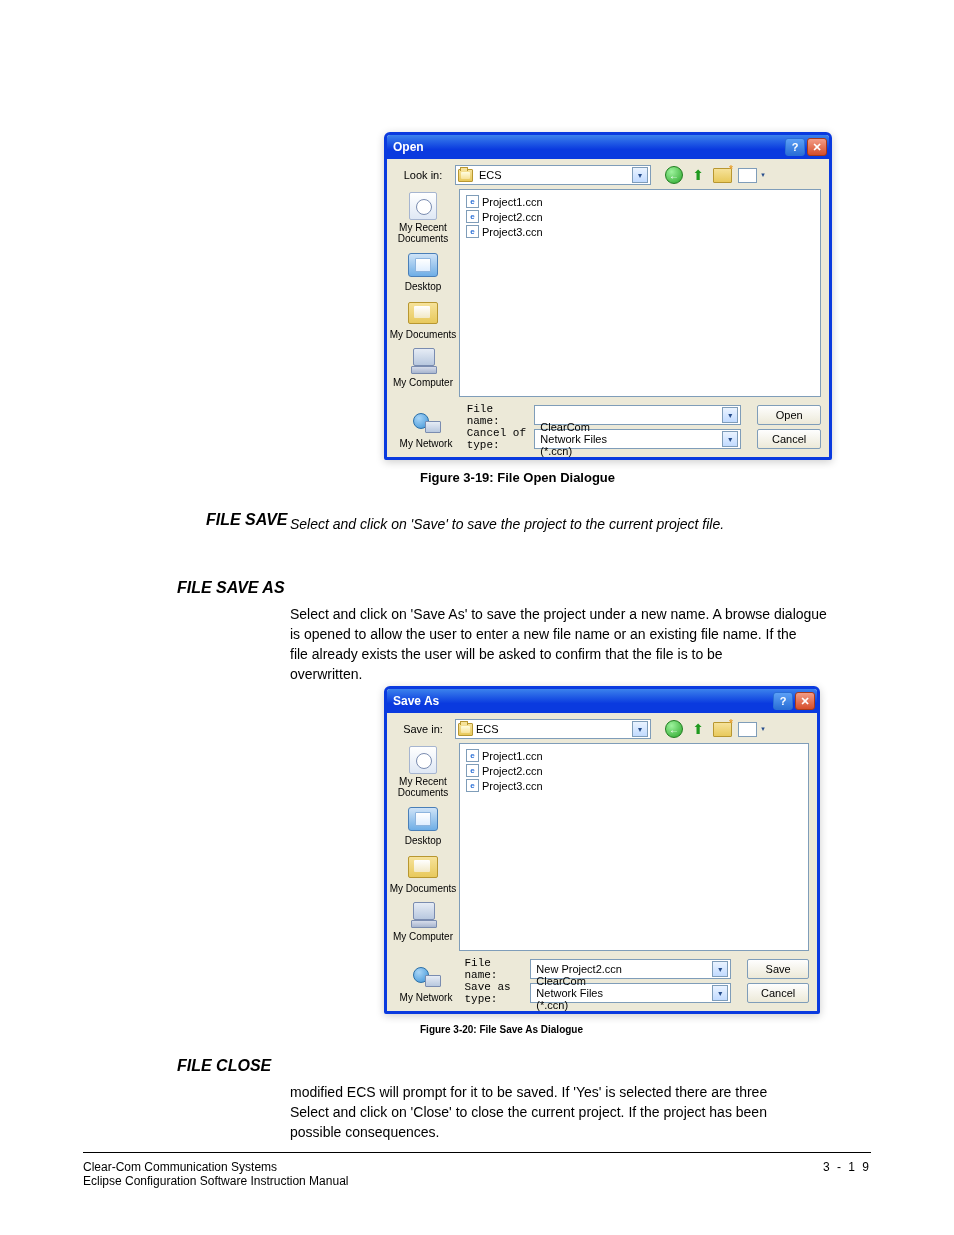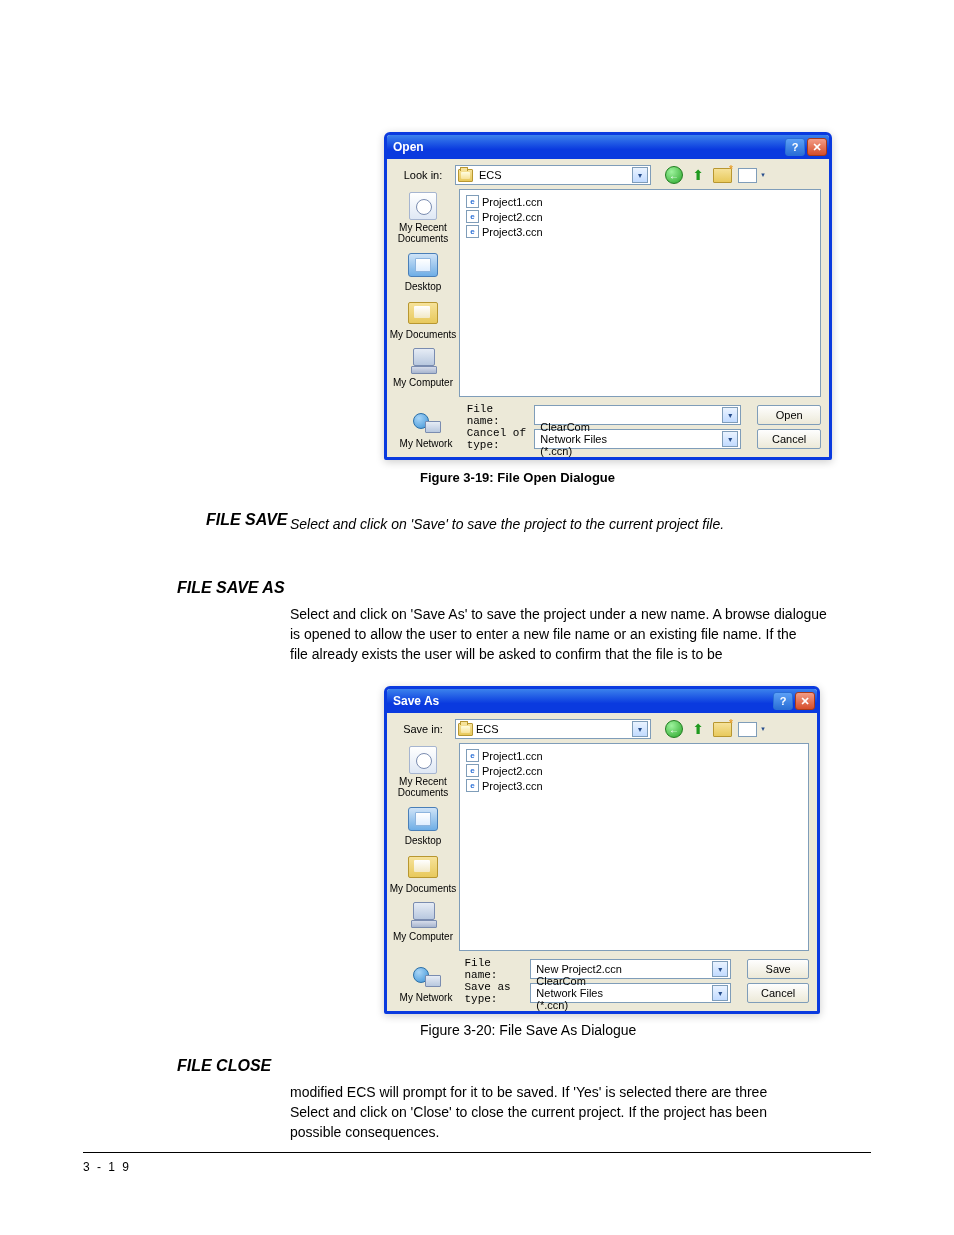--- a/index.html
+++ b/index.html
@@ -187,20 +187,21 @@
 <div class="doc-text" style="left:420px; top:468px; font-weight:bold; font-size:13px;">Figure 3-19: File Open Dialogue</div>
 
 <div class="doc-text heading" style="left:177px; top:510px;margin-left:29px;">FILE SAVE</div>
 <div class="doc-text" style="left:290px; top:514px; width:560px;font-style:italic;">Select and click on 'Save' to save the project to the current project file.</div>
 
 <div class="doc-text heading" style="left:177px; top:578px;">FILE SAVE AS</div>
 <div class="doc-text" style="left:290px; top:604px; width:560px;">
   <div>Select and click on 'Save As' to save the project under a new name. A browse dialogue</div>
   <div>is opened to allow the user to enter a new file name or an existing file name. If the</div>
   <div>file already exists the user will be asked to confirm that the file is to be</div>
+  <div>overwritten.</div>
 </div>
 
 <div class="dialog" style="left:384px; top:686px; width:436px;">
   <div class="titlebar">
     <span>Save As</span>
     <span class="spacer"></span>
     <div class="tb-btn tb-help">?</div>
     <div class="tb-btn tb-close">✕</div>
   </div>
   <div class="toolbar-row">
@@ -295,27 +296,31 @@
         <span class="combo-text">ClearCom Network Files (*.ccn)</span>
         <span style="flex:1"></span>
         <div class="dd-btn">▾</div>
       </div>
       <div class="gap"></div>
       <div class="btn">Cancel</div>
     </div>
   </div>
 </div>
 
-<div class="doc-text" style="left:420px; top:1020px; font-weight:normal; font-size:14px;">Figure 3-20: File Save As Dialogue</div>
+<div class="doc-text" style="left:420px; top:1020px; font-weight:bold; font-size:10px;">Figure 3-20: File Save As Dialogue</div>
 
 <div class="doc-text heading" style="left:177px; top:1056px;">FILE CLOSE</div>
 <div class="doc-text" style="left:290px; top:1082px; width:560px;">
   <div>modified ECS will prompt for it to be saved. If 'Yes' is selected there are three</div>
   <div>Select and click on 'Close' to close the current project. If the project has been</div>
   <div>possible consequences.</div>
 </div>
 
 <div class="footer-line" style="top:1152px;"></div>
 <div class="footer-area" style="top:1160px;">
+  <div style="display:flex;flex-direction:column;">
+    <span>Clear-Com Communication Systems</span>
+    <span>Eclipse Configuration Software Instruction Manual</span>
+  </div>
   <span style="letter-spacing:2px;">3 - 1 9</span>
 </div>
 
 </div>
 
 </body></html>

